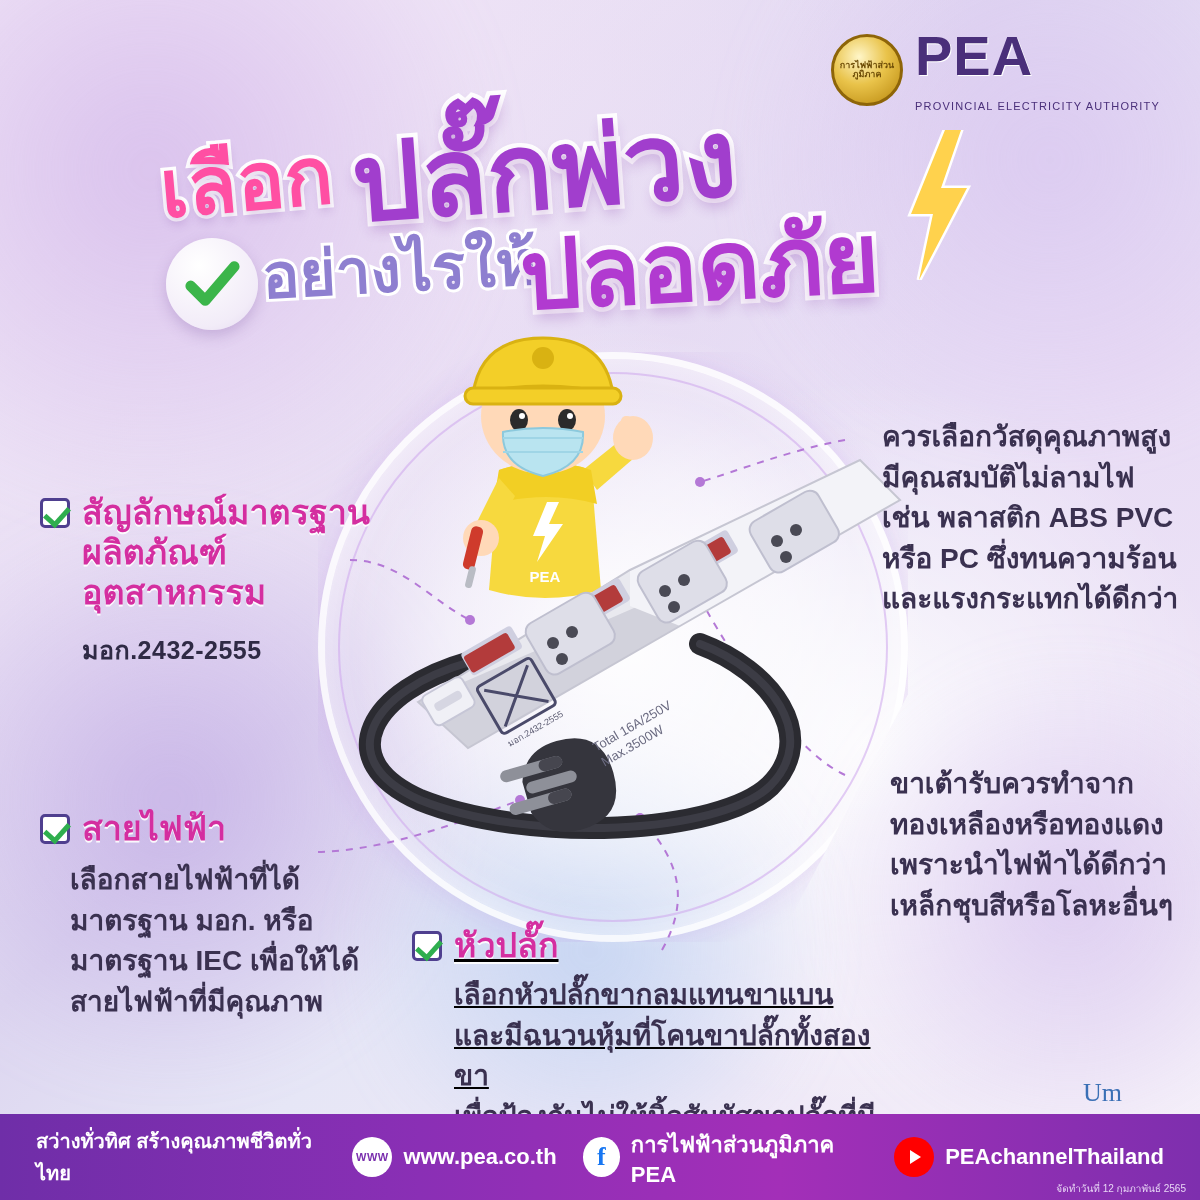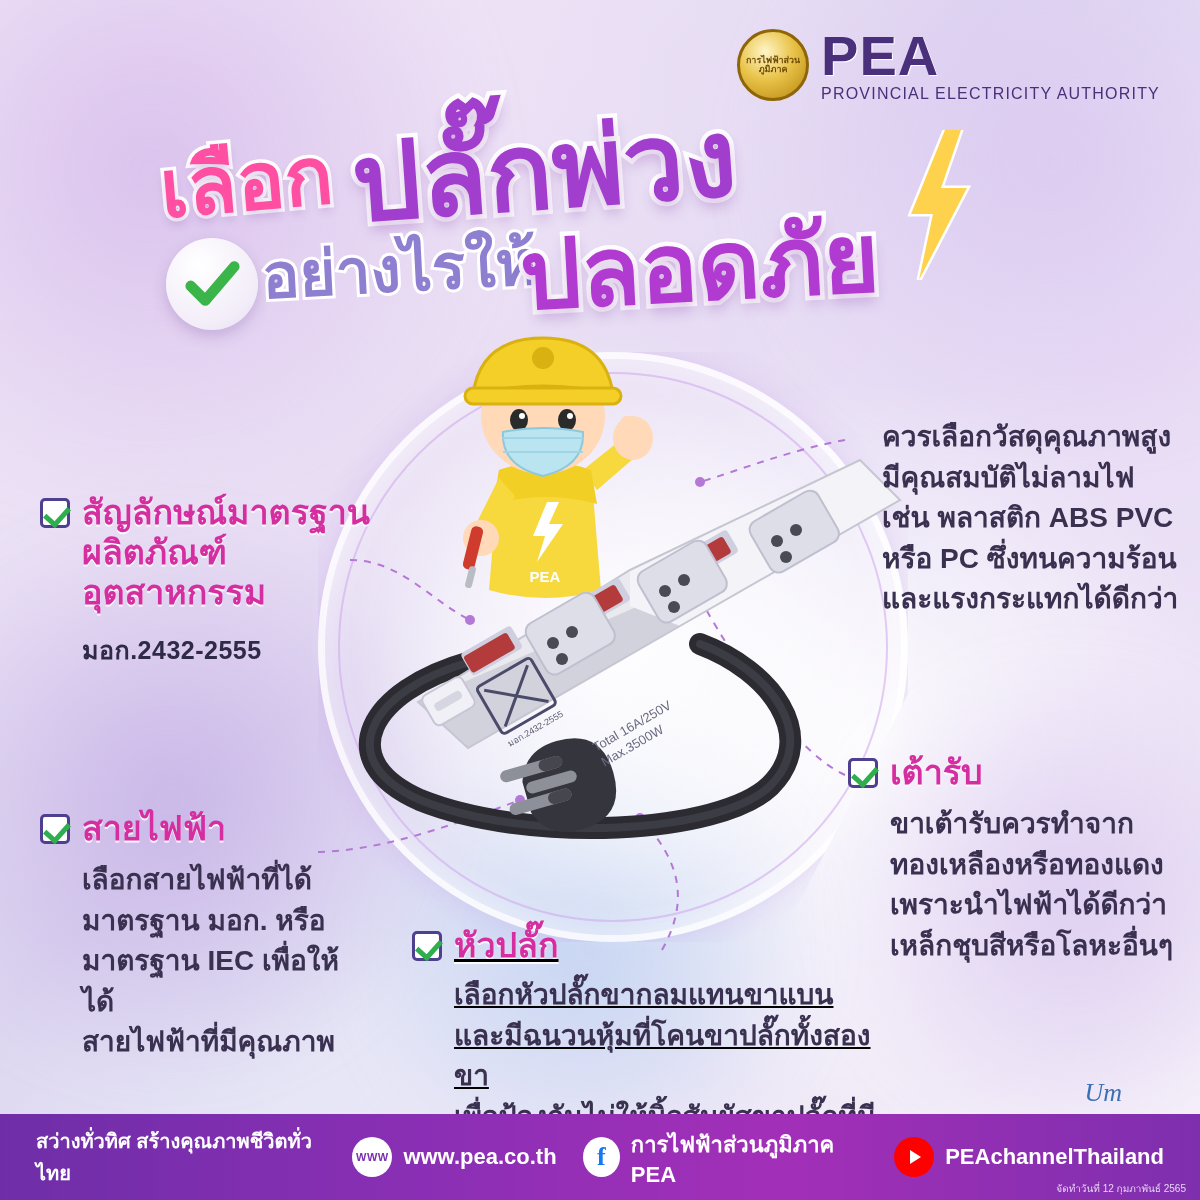--- a/index.html
+++ b/index.html
@@ -66,21 +66,21 @@
     display: flex; align-items: center; justify-content: center;
     font-size: 9px; color: #6d4c06; text-align: center; line-height: 1.05;
     font-weight: bold;
   }
   .pea-text { line-height: 1; }
   .pea-name {
     font-size: 56px; font-weight: bold; letter-spacing: 1px;
     color: #4a2f7a;
     text-shadow: 1px 1px 0 #fff;
   }
-  .pea-sub { font-size: 16px; letter-spacing: 1.2px; color: #4a2f7a; margin-top: 2px; }
+  .pea-sub { font-size: 11px; letter-spacing: 1.2px; color: #4a2f7a; margin-top: 17px; }
 
   
   .title-wrap { position: absolute; left: 0; top: 92px; width: 1200px; height: 220px; }
   .t-line1 {
     position: absolute; left: 160px; top: 26px;
     font-size: 80px; font-weight: bold; color: #ff4fa3;
     -webkit-text-stroke: 7px #ffffff; paint-order: stroke fill;
     text-shadow: 0 6px 10px rgba(120,60,160,.25);
     transform: rotate(-5deg);
   }
@@ -146,21 +146,21 @@
   }
   .co-note { font-size: 25px; font-weight: bold; color: #2f2a45; letter-spacing: .5px; }
 
   
   #co-standard { left: 40px; top: 492px; width: 400px; }
   #co-rail { left: 840px; top: 405px; width: 345px; }
   #co-rail .co-body { margin-top: 12px; margin-left: 42px; }
   #co-socket { left: 848px; top: 752px; width: 330px; }
   #co-socket .co-body { margin-top: 12px; margin-left: 42px; }
   #co-wire { left: 40px; top: 808px; width: 330px; }
-  #co-wire .co-body { margin-top: 12px; margin-left: 42px; }
+  #co-wire .co-body { margin-top: 12px; margin-left: 30px; }
   #co-plug { left: 412px; top: 925px; width: 470px; text-decoration: underline; }
   #co-plug .co-body { margin-top: 10px; margin-left: 42px; }
 
   
   .leads { position: absolute; left: 0; top: 0; width: 1200px; height: 1200px; pointer-events: none; }
 
   
   .footer {
     position: absolute; left: 0; bottom: 0; width: 1200px; height: 86px;
     background: linear-gradient(90deg, #6f2ea8 0%, #8a2fb5 35%, #a32fb8 65%, #7e2fae 100%);
@@ -176,21 +176,21 @@
   }
   .f-ico.www { color: #7a2fae; font-size: 11px; letter-spacing: .5px; }
   .f-ico.fb { color: #1877f2; font-size: 26px; font-family: "Liberation Serif", serif; }
   .f-ico.yt { background:#ff0000; color:#fff; }
   .f-ico.yt::after { content:""; border-left: 11px solid #fff; border-top: 7px solid transparent; border-bottom: 7px solid transparent; margin-left:3px; }
   .f-date {
     position: absolute; right: 14px; bottom: 4px; font-size: 10px; color: #e8d6f5;
   }
   .sign {
     position: absolute; right: 78px; bottom: 92px;
-    font-size: 26px; color: #3a6fb5; font-family: "Liberation Serif", serif; font-style: italic;
+    font-size: 26px; color: #3a6fb5; font-family: "Liberation Serif", serif; 
   }
 </style>
 </head>
 <body>
 
 <div id="poster">
 
   <div class="ribbon r1"></div>
   <div class="ribbon r2"></div>
   <div class="ribbon r3"></div>
@@ -355,24 +355,20 @@
 
   <div class="callout" id="co-rail">
     <div class="co-body" style="white-space:pre-line">ควรเลือกวัสดุคุณภาพสูง
 มีคุณสมบัติไม่ลามไฟ
 เช่น พลาสติก ABS  PVC
 หรือ PC ซึ่งทนความร้อน
 และแรงกระแทกได้ดีกว่า</div>
   </div>
 
   <div class="callout" id="co-socket">
-    <div class="co-head">
-      <div class="cbox"></div>
-      <div class="co-title">เต้ารับ</div>
-    </div>
     <div class="co-body" style="white-space:pre-line">ขาเต้ารับควรทำจาก
 ทองเหลืองหรือทองแดง
 เพราะนำไฟฟ้าได้ดีกว่า
 เหล็กชุบสีหรือโลหะอื่นๆ</div>
   </div>
 
   <div class="callout" id="co-wire">
     <div class="co-head">
       <div class="cbox"></div>
       <div class="co-title">สายไฟฟ้า</div>

